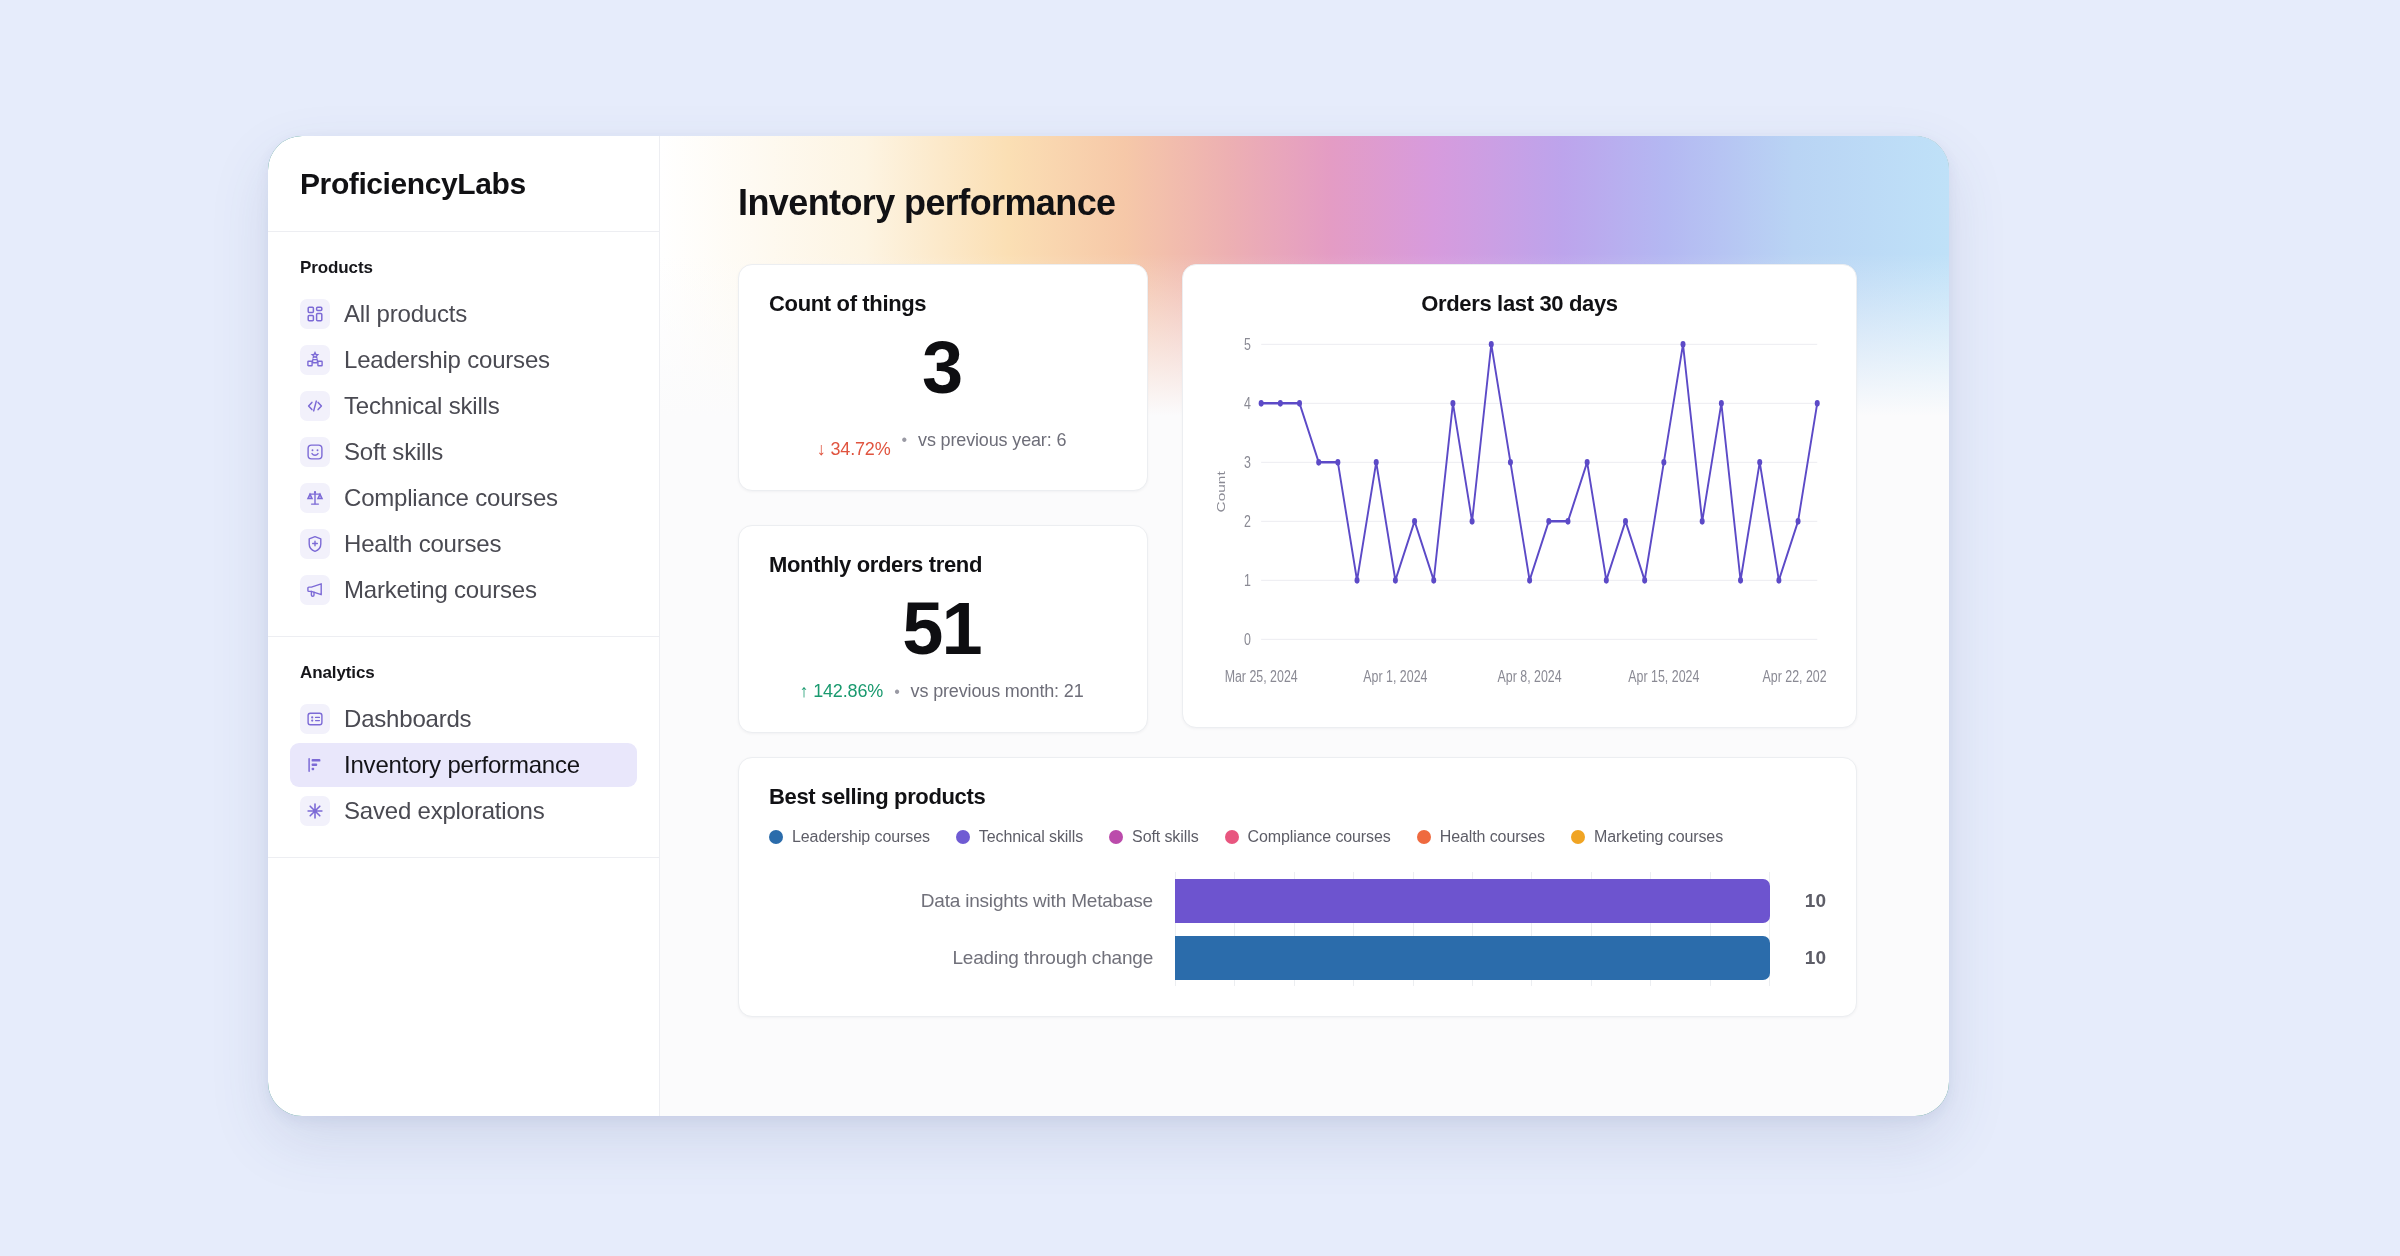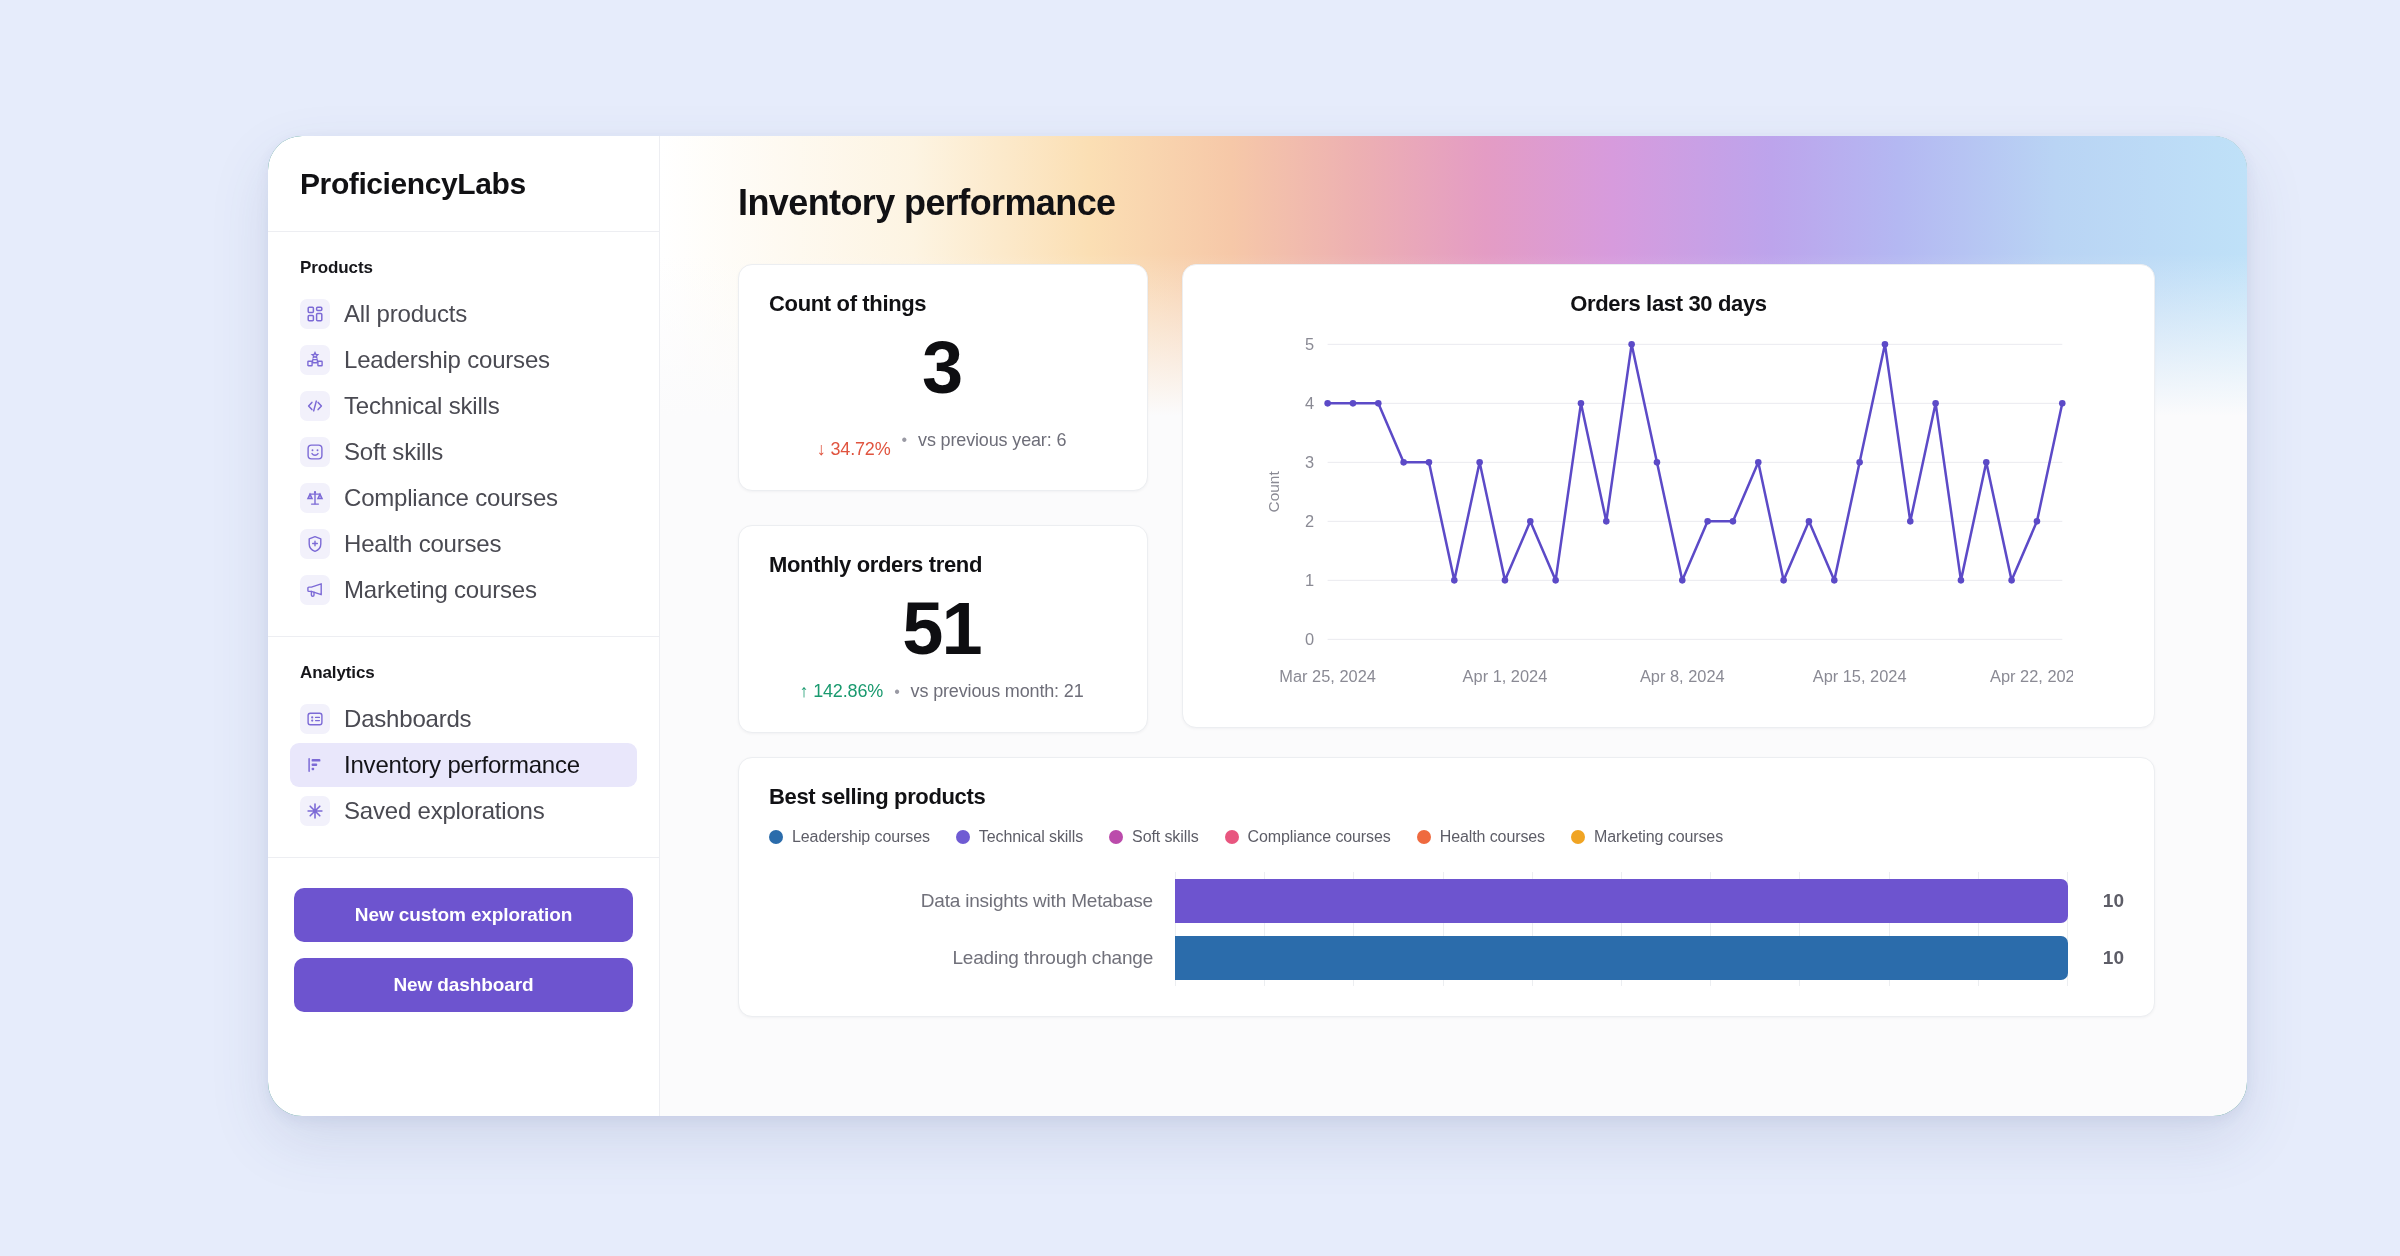--- a/index.html
+++ b/index.html
@@ -5,21 +5,21 @@
   * { box-sizing: border-box; margin: 0; padding: 0; }
   html, body {
     width: 2400px; height: 1256px;
     background: #e6ecfb;
     font-family: "Liberation Sans", sans-serif;
     overflow: hidden;
   }
   .app-window {
     position: absolute;
     left: 268px; top: 136px;
-    width: 1979px; height: 980px;
+    width: 1681px; height: 980px;
     background: #0f766e;
     border-radius: 34px 34px 34px 34px;
     box-shadow: 0 24px 60px rgba(60,75,130,0.13), 0 4px 14px rgba(60,75,130,0.07);
     overflow: hidden;
     display: flex;
   }
 
   
   .sidebar {
     width: 392px;
@@ -301,24 +301,20 @@
       <div class="nav-item">
         <span class="nav-icon">
           <svg width="18" height="18" viewBox="0 0 18 18" fill="none" stroke="#7c6ad6" stroke-width="1.6" stroke-linecap="round">
             <path d="M9 2.1v13.8M2.1 9h13.8M4.2 4.2l9.6 9.6M13.8 4.2l-9.6 9.6"></path>
           </svg>
         </span>
         <span class="nav-label">Saved explorations</span>
       </div>
     </div>
 
-    <div class="sidebar-actions">
-      <button class="btn-primary">New custom exploration</button>
-      <button class="btn-primary">New dashboard</button>
-    </div>
   </aside>
 
   <section class="main">
     <div class="main-gradient"></div>
 
     <div class="main-inner">
       <h1 class="page-title">Inventory performance</h1>
 
       <div class="cards-row">
 

